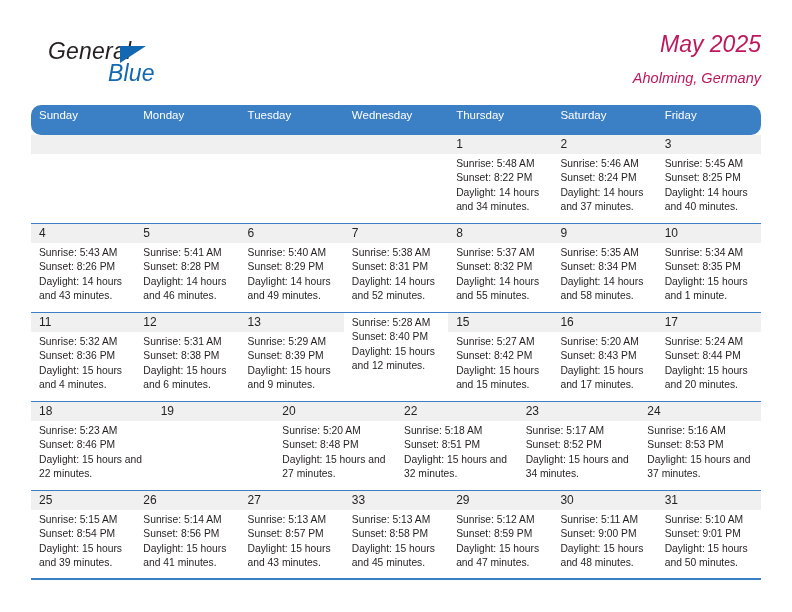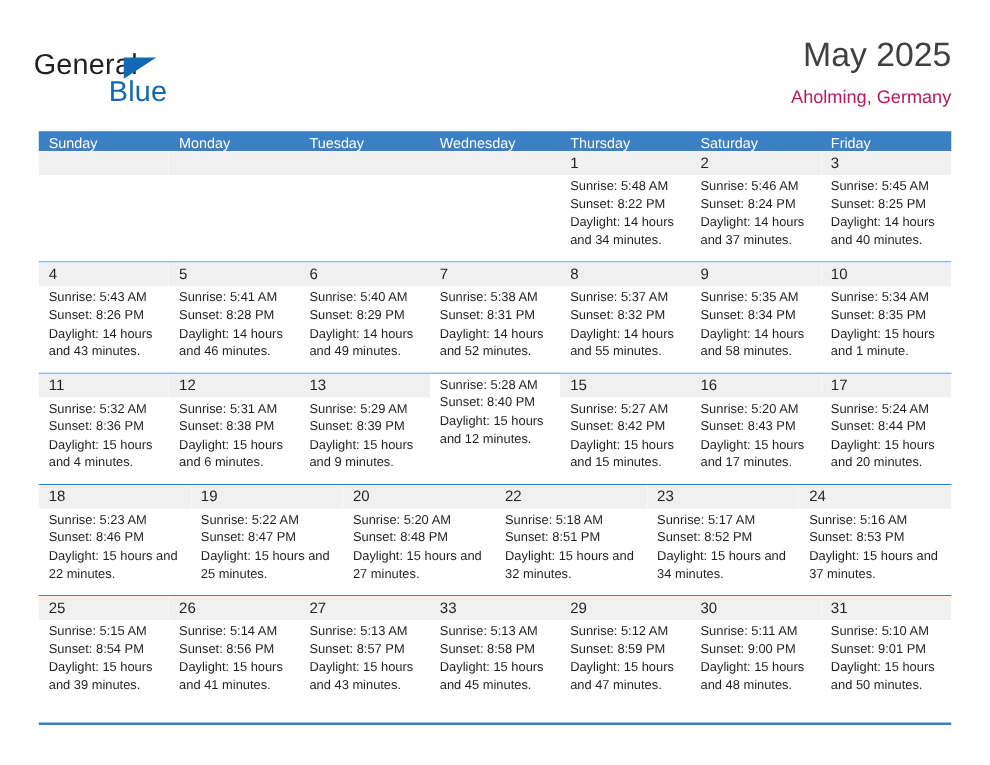--- a/index.html
+++ b/index.html
@@ -17,24 +17,25 @@
   .page {
     position: relative;
     width: 792px;
     height: 612px;
     box-sizing: border-box;
   }
 
   
   .header {
     position: absolute;
-    left: 20px;
+    left: 41px;
     top: 28px;
     right: 31px;
     height: 74px;
+    font-style: italic;
   }
   .logo {
     position: absolute;
     left: 7px;
     top: 10px;
     width: 200px;
     height: 56px;
   }
   .logo-general {
     position: absolute;
@@ -63,22 +64,22 @@
     color: #1268b3;
     font-family: "Liberation Sans", sans-serif;
   }
   .title-block {
     position: absolute;
     right: 0;
     top: 0;
     text-align: right;
   }
   .cal-title {
-    font-size: 27px;
-    color: #404040;
+    font-size: 23px;
+    color: #be185d;
     line-height: 32px;
     white-space: nowrap;
     text-align: right;
   }
   .cal-subtitle {
     font-size: 14.5px;
     color: #be185d;
     line-height: 20px;
     margin-top: 8px;
     white-space: nowrap;
@@ -87,21 +88,22 @@
   
   .calendar {
     position: absolute;
     left: 31px;
     top: 105px;
     width: 730px;
   }
   .weekday-row {
     display: flex;
     background: #3b7fc4;
-    height: 16px;
+    height: 30px;
+    border-radius: 10px;
   }
   .weekday {
     flex: 1 1 0;
     color: #ffffff;
     font-size: 11.5px;
     line-height: 20px;
     padding-left: 8px;
     box-sizing: border-box;
     white-space: nowrap;
     overflow: hidden;
@@ -342,25 +344,20 @@
           <div class="day-cell">
             <div class="daynum-strip">18</div>
             <div class="day-body">
               <div class="day-line">Sunrise: 5:23 AM</div>
               <div class="day-line">Sunset: 8:46 PM</div>
               <div class="day-line wrap">Daylight: 15 hours and 22 minutes.</div>
             </div>
           </div>
           <div class="day-cell">
             <div class="daynum-strip">19</div>
-            <div class="day-body">
-              <div class="day-line">Sunrise: 5:22 AM</div>
-              <div class="day-line">Sunset: 8:47 PM</div>
-              <div class="day-line wrap">Daylight: 15 hours and 25 minutes.</div>
-            </div>
           </div>
           <div class="day-cell">
             <div class="daynum-strip">20</div>
             <div class="day-body">
               <div class="day-line">Sunrise: 5:20 AM</div>
               <div class="day-line">Sunset: 8:48 PM</div>
               <div class="day-line wrap">Daylight: 15 hours and 27 minutes.</div>
             </div>
           </div>
           <div class="day-cell">

